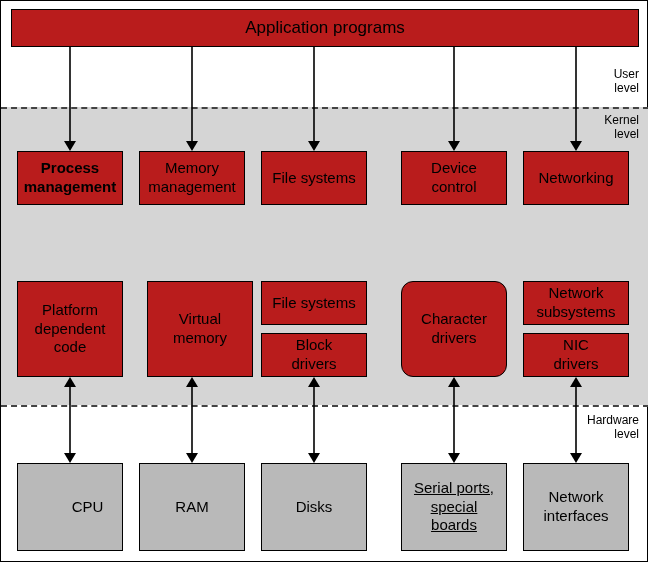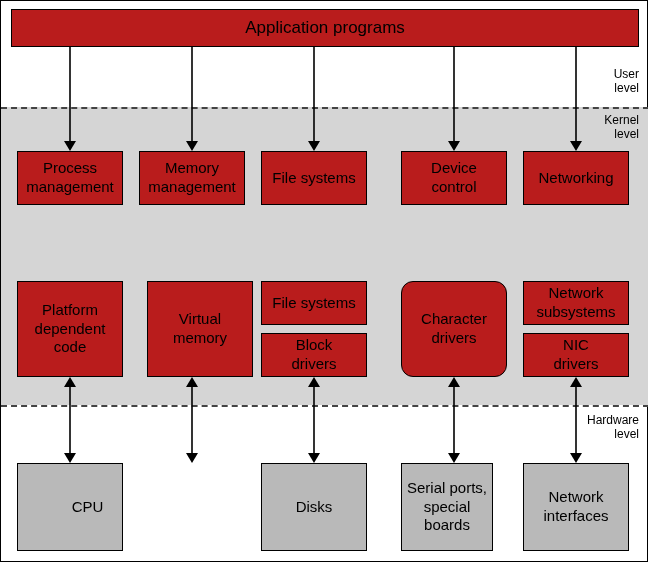--- a/index.html
+++ b/index.html
@@ -67,37 +67,38 @@
 
   <div class="dashed" style="top:106px;"></div>
   <div class="dashed" style="top:404px;"></div>
 
   <div class="level-label" style="top:66px;">User<br>level</div>
   <div class="level-label" style="top:112px;">Kernel<br>level</div>
   <div class="level-label" style="top:412px;">Hardware<br>level</div>
 
   <div class="box" style="left:10px; top:8px; width:628px; height:38px; font-size:17px;">Application programs</div>
 
-  <div class="box" style="left:16px; top:150px; width:106px; height:54px;">Process<br>management</div>
+  <div class="box" style="left:16px; top:150px; width:106px; height:54px;font-weight:bold;">Process<br>management</div>
   <div class="box" style="left:138px; top:150px; width:106px; height:54px;">Memory<br>management</div>
   <div class="box" style="left:260px; top:150px; width:106px; height:54px;">File systems</div>
   <div class="box" style="left:400px; top:150px; width:106px; height:54px;">Device<br>control</div>
   <div class="box" style="left:522px; top:150px; width:106px; height:54px;">Networking</div>
 
   <div class="box" style="left:16px; top:280px; width:106px; height:96px;">Platform<br>dependent<br>code</div>
   <div class="box" style="left:146px; top:280px; width:106px; height:96px;">Virtual<br>memory</div>
   <div class="box" style="left:260px; top:280px; width:106px; height:44px;">File systems</div>
   <div class="box" style="left:260px; top:332px; width:106px; height:44px;">Block<br>drivers</div>
   <div class="box" style="left:400px; top:280px; width:106px; height:96px;border-radius:12px;">Character<br>drivers</div>
   <div class="box" style="left:522px; top:280px; width:106px; height:44px;">Network<br>subsystems</div>
   <div class="box" style="left:522px; top:332px; width:106px; height:44px;">NIC<br>drivers</div>
 
   <div class="box grey" style="left:16px; top:462px; width:106px; height:88px;padding-left:39px;">CPU</div>
+  <div class="box grey" style="left:138px; top:462px; width:106px; height:88px;">RAM</div>
   <div class="box grey" style="left:260px; top:462px; width:106px; height:88px;">Disks</div>
-  <div class="box grey" style="left:400px; top:462px; width:92px; height:88px;">Serial ports,<br>special<br>boards</div>
+  <div class="box grey" style="left:400px; top:462px; width:106px; height:88px;text-decoration:underline;">Serial ports,<br>special<br>boards</div>
   <div class="box grey" style="left:522px; top:462px; width:106px; height:88px;">Network<br>interfaces</div>
 
   <div class="arrow" style="left:62px; top:46px; height:104px;">
     <svg width="14" height="104">
         <line x1="7" y1="0" x2="7" y2="96" stroke="#000" stroke-width="1.6"></line>
         <polygon points="1,94 13,94 7,104" fill="#000"></polygon>
       </svg>
   </div>
   <div class="arrow" style="left:184px; top:46px; height:104px;">
     <svg width="14" height="104">

